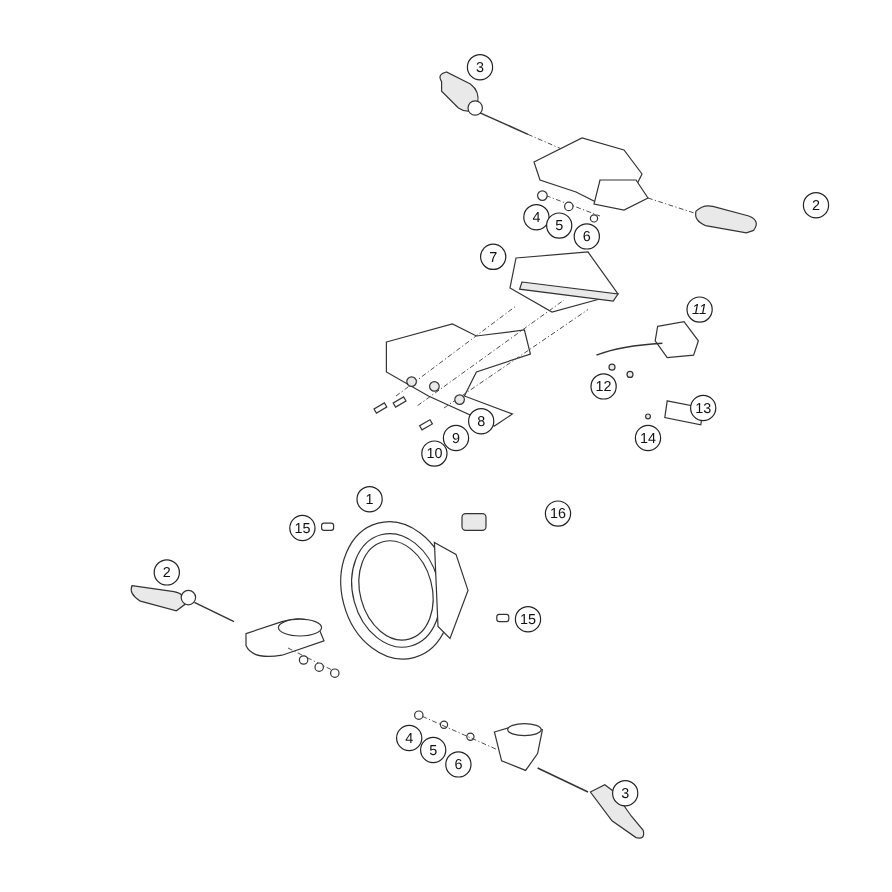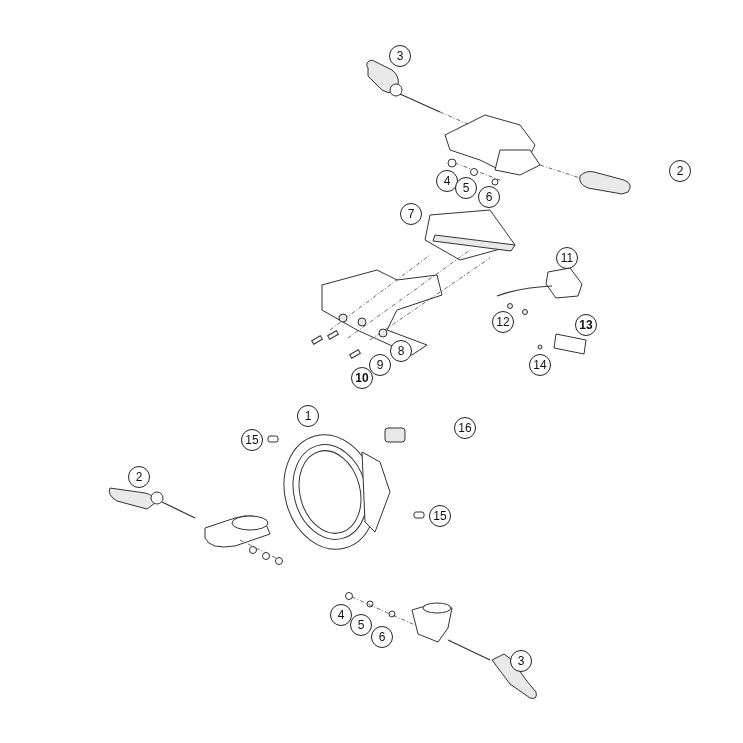--- a/index.html
+++ b/index.html
@@ -105,26 +105,26 @@
       <path class="partd" d="M492,660 l12,-6 l8,6 l14,20 l10,12 q2,8 -6,6 l-20,-14 z"></path>
     </g>
   </svg>
 
   <div class="callout" style="left:389px;top:45px;">3</div>
   <div class="callout" style="left:669px;top:160px;">2</div>
   <div class="callout" style="left:436px;top:170px;">4</div>
   <div class="callout" style="left:455px;top:177px;">5</div>
   <div class="callout" style="left:478px;top:186px;">6</div>
   <div class="callout" style="left:400px;top:203px;">7</div>
-  <div class="callout" style="left:556px;top:247px;">11</div>
+  <div class="callout" style="left:572px;top:247px;font-style:italic;">11</div>
   <div class="callout" style="left:492px;top:311px;">12</div>
-  <div class="callout" style="left:575px;top:314px;font-weight:bold;">13</div>
+  <div class="callout" style="left:575px;top:329px;">13</div>
   <div class="callout" style="left:390px;top:340px;">8</div>
   <div class="callout" style="left:369px;top:354px;">9</div>
-  <div class="callout" style="left:351px;top:367px;font-weight:bold;">10</div>
+  <div class="callout" style="left:351px;top:367px;">10</div>
   <div class="callout" style="left:529px;top:354px;">14</div>
   <div class="callout" style="left:297px;top:405px;">1</div>
   <div class="callout" style="left:241px;top:429px;">15</div>
   <div class="callout" style="left:418px;top:417px;margin-left:36px;">16</div>
   <div class="callout" style="left:128px;top:466px;">2</div>
   <div class="callout" style="left:429px;top:505px;">15</div>
   <div class="callout" style="left:330px;top:604px;">4</div>
   <div class="callout" style="left:350px;top:614px;">5</div>
   <div class="callout" style="left:371px;top:626px;">6</div>
   <div class="callout" style="left:510px;top:650px;">3</div>

